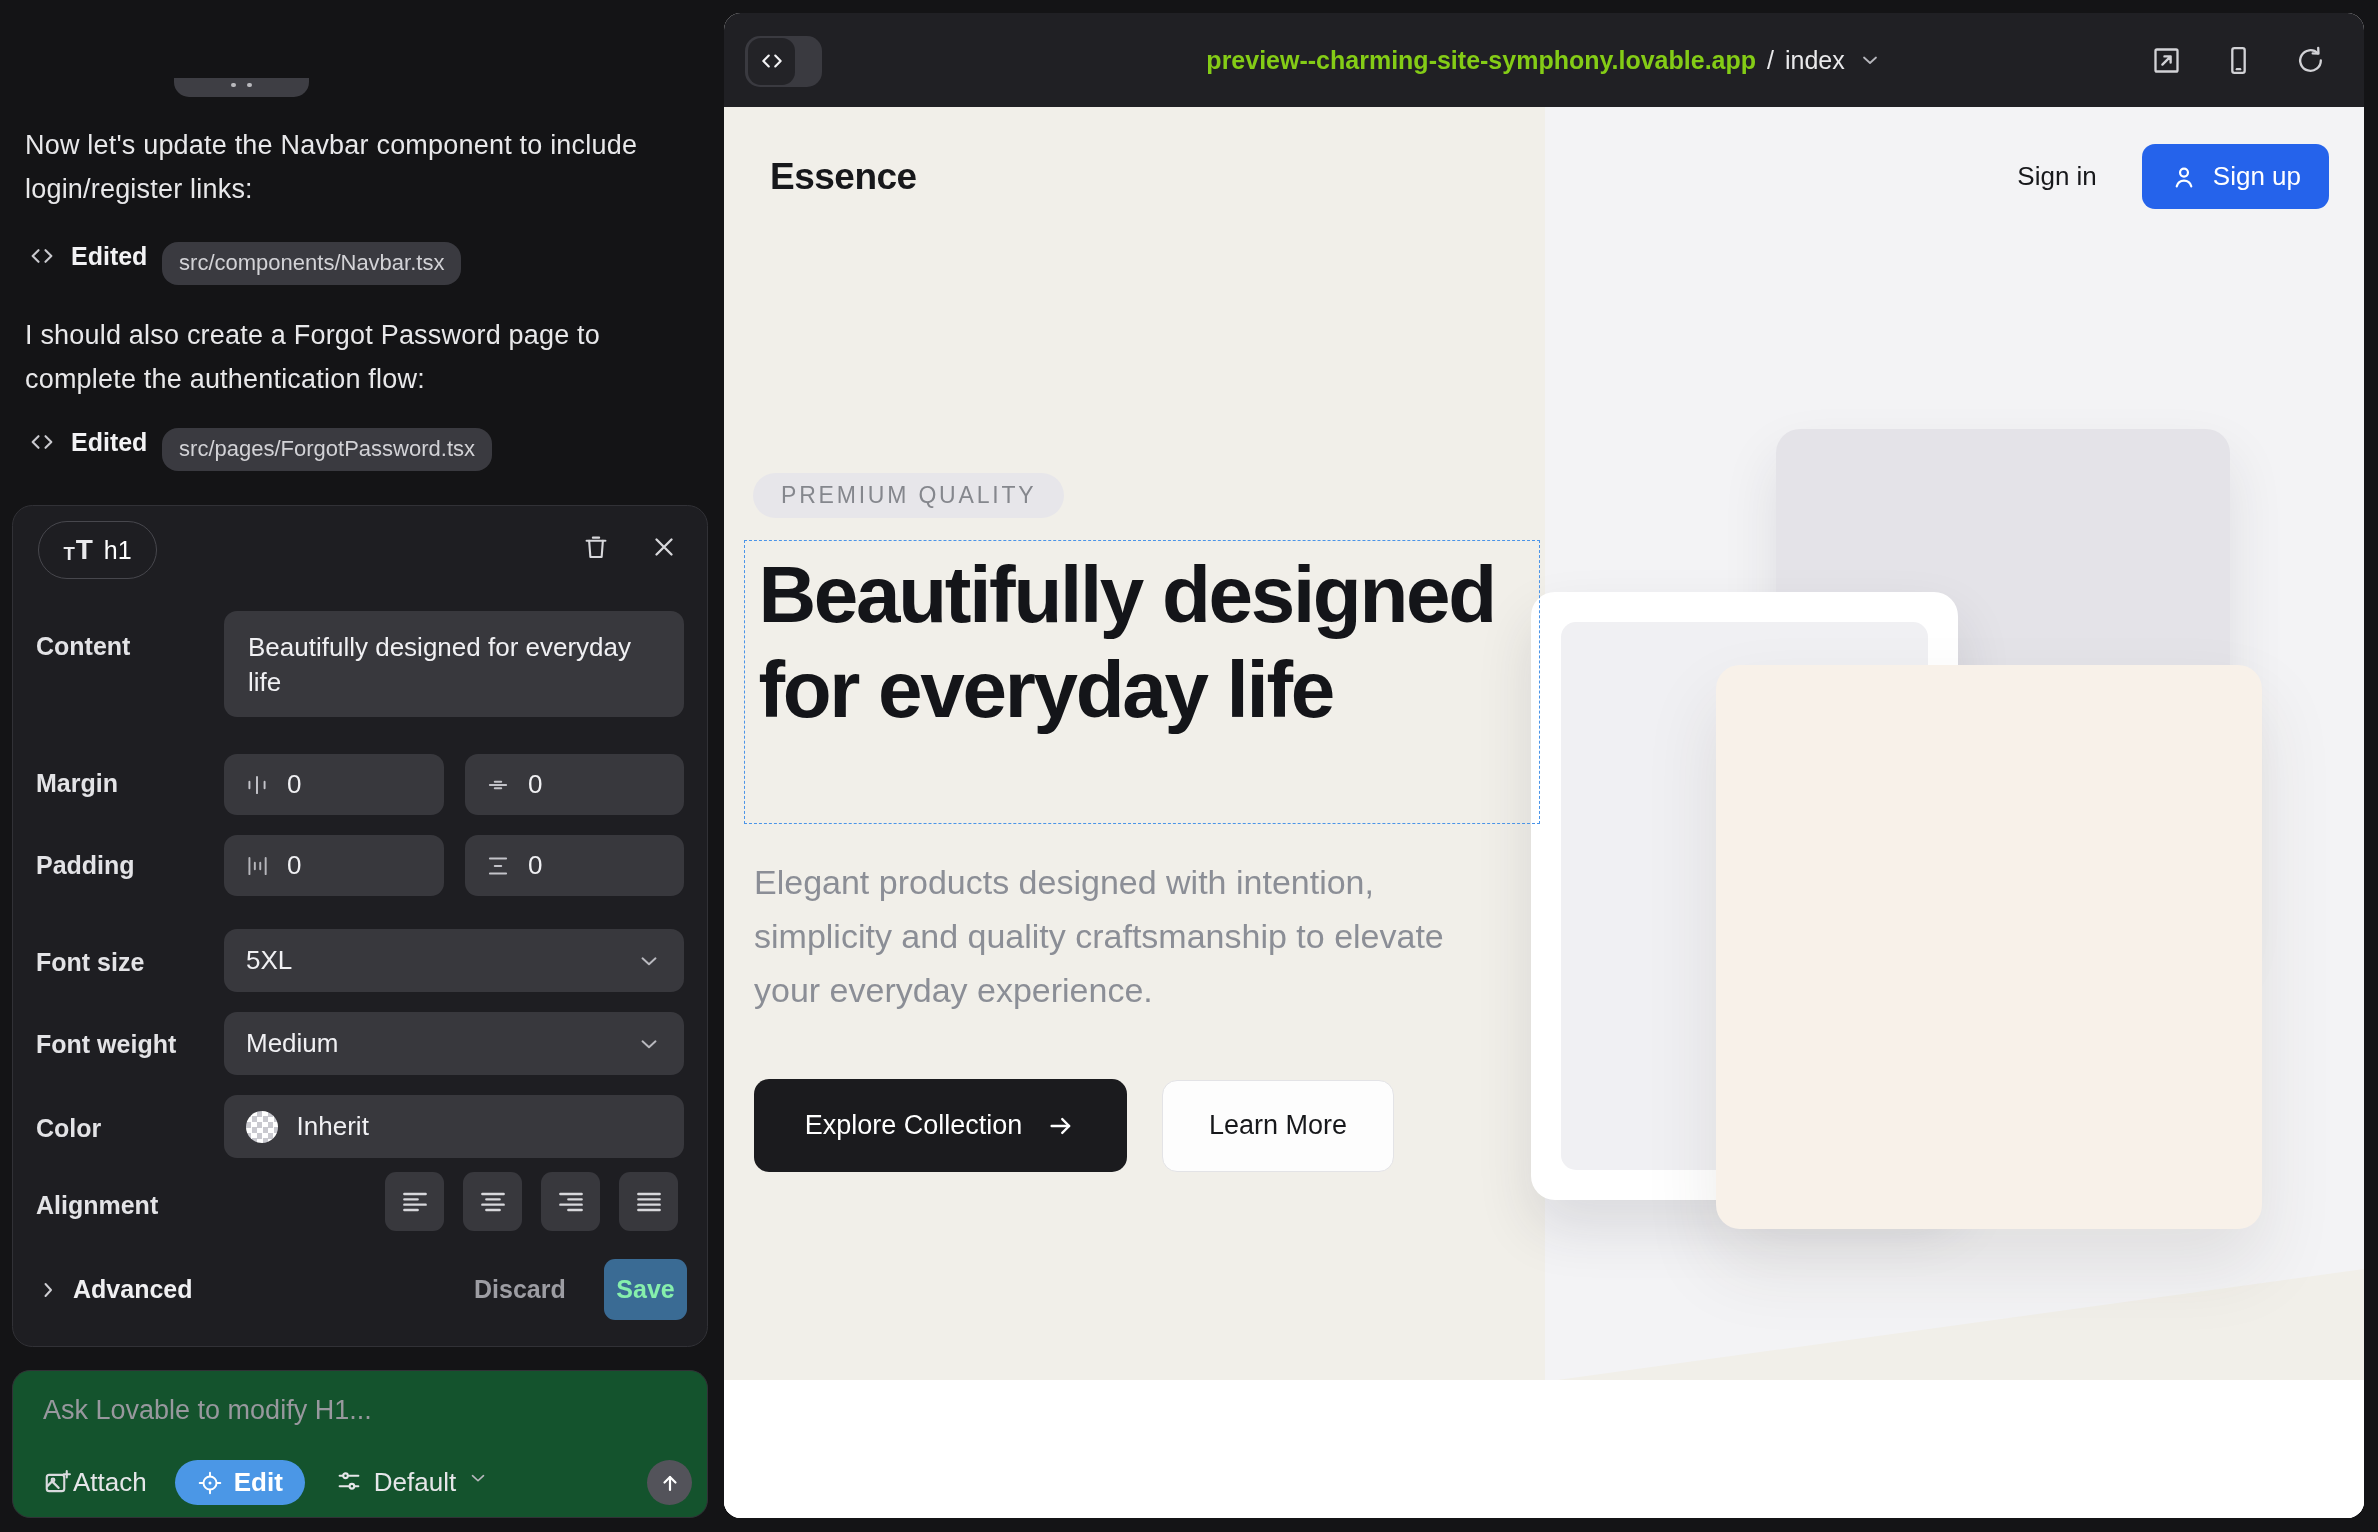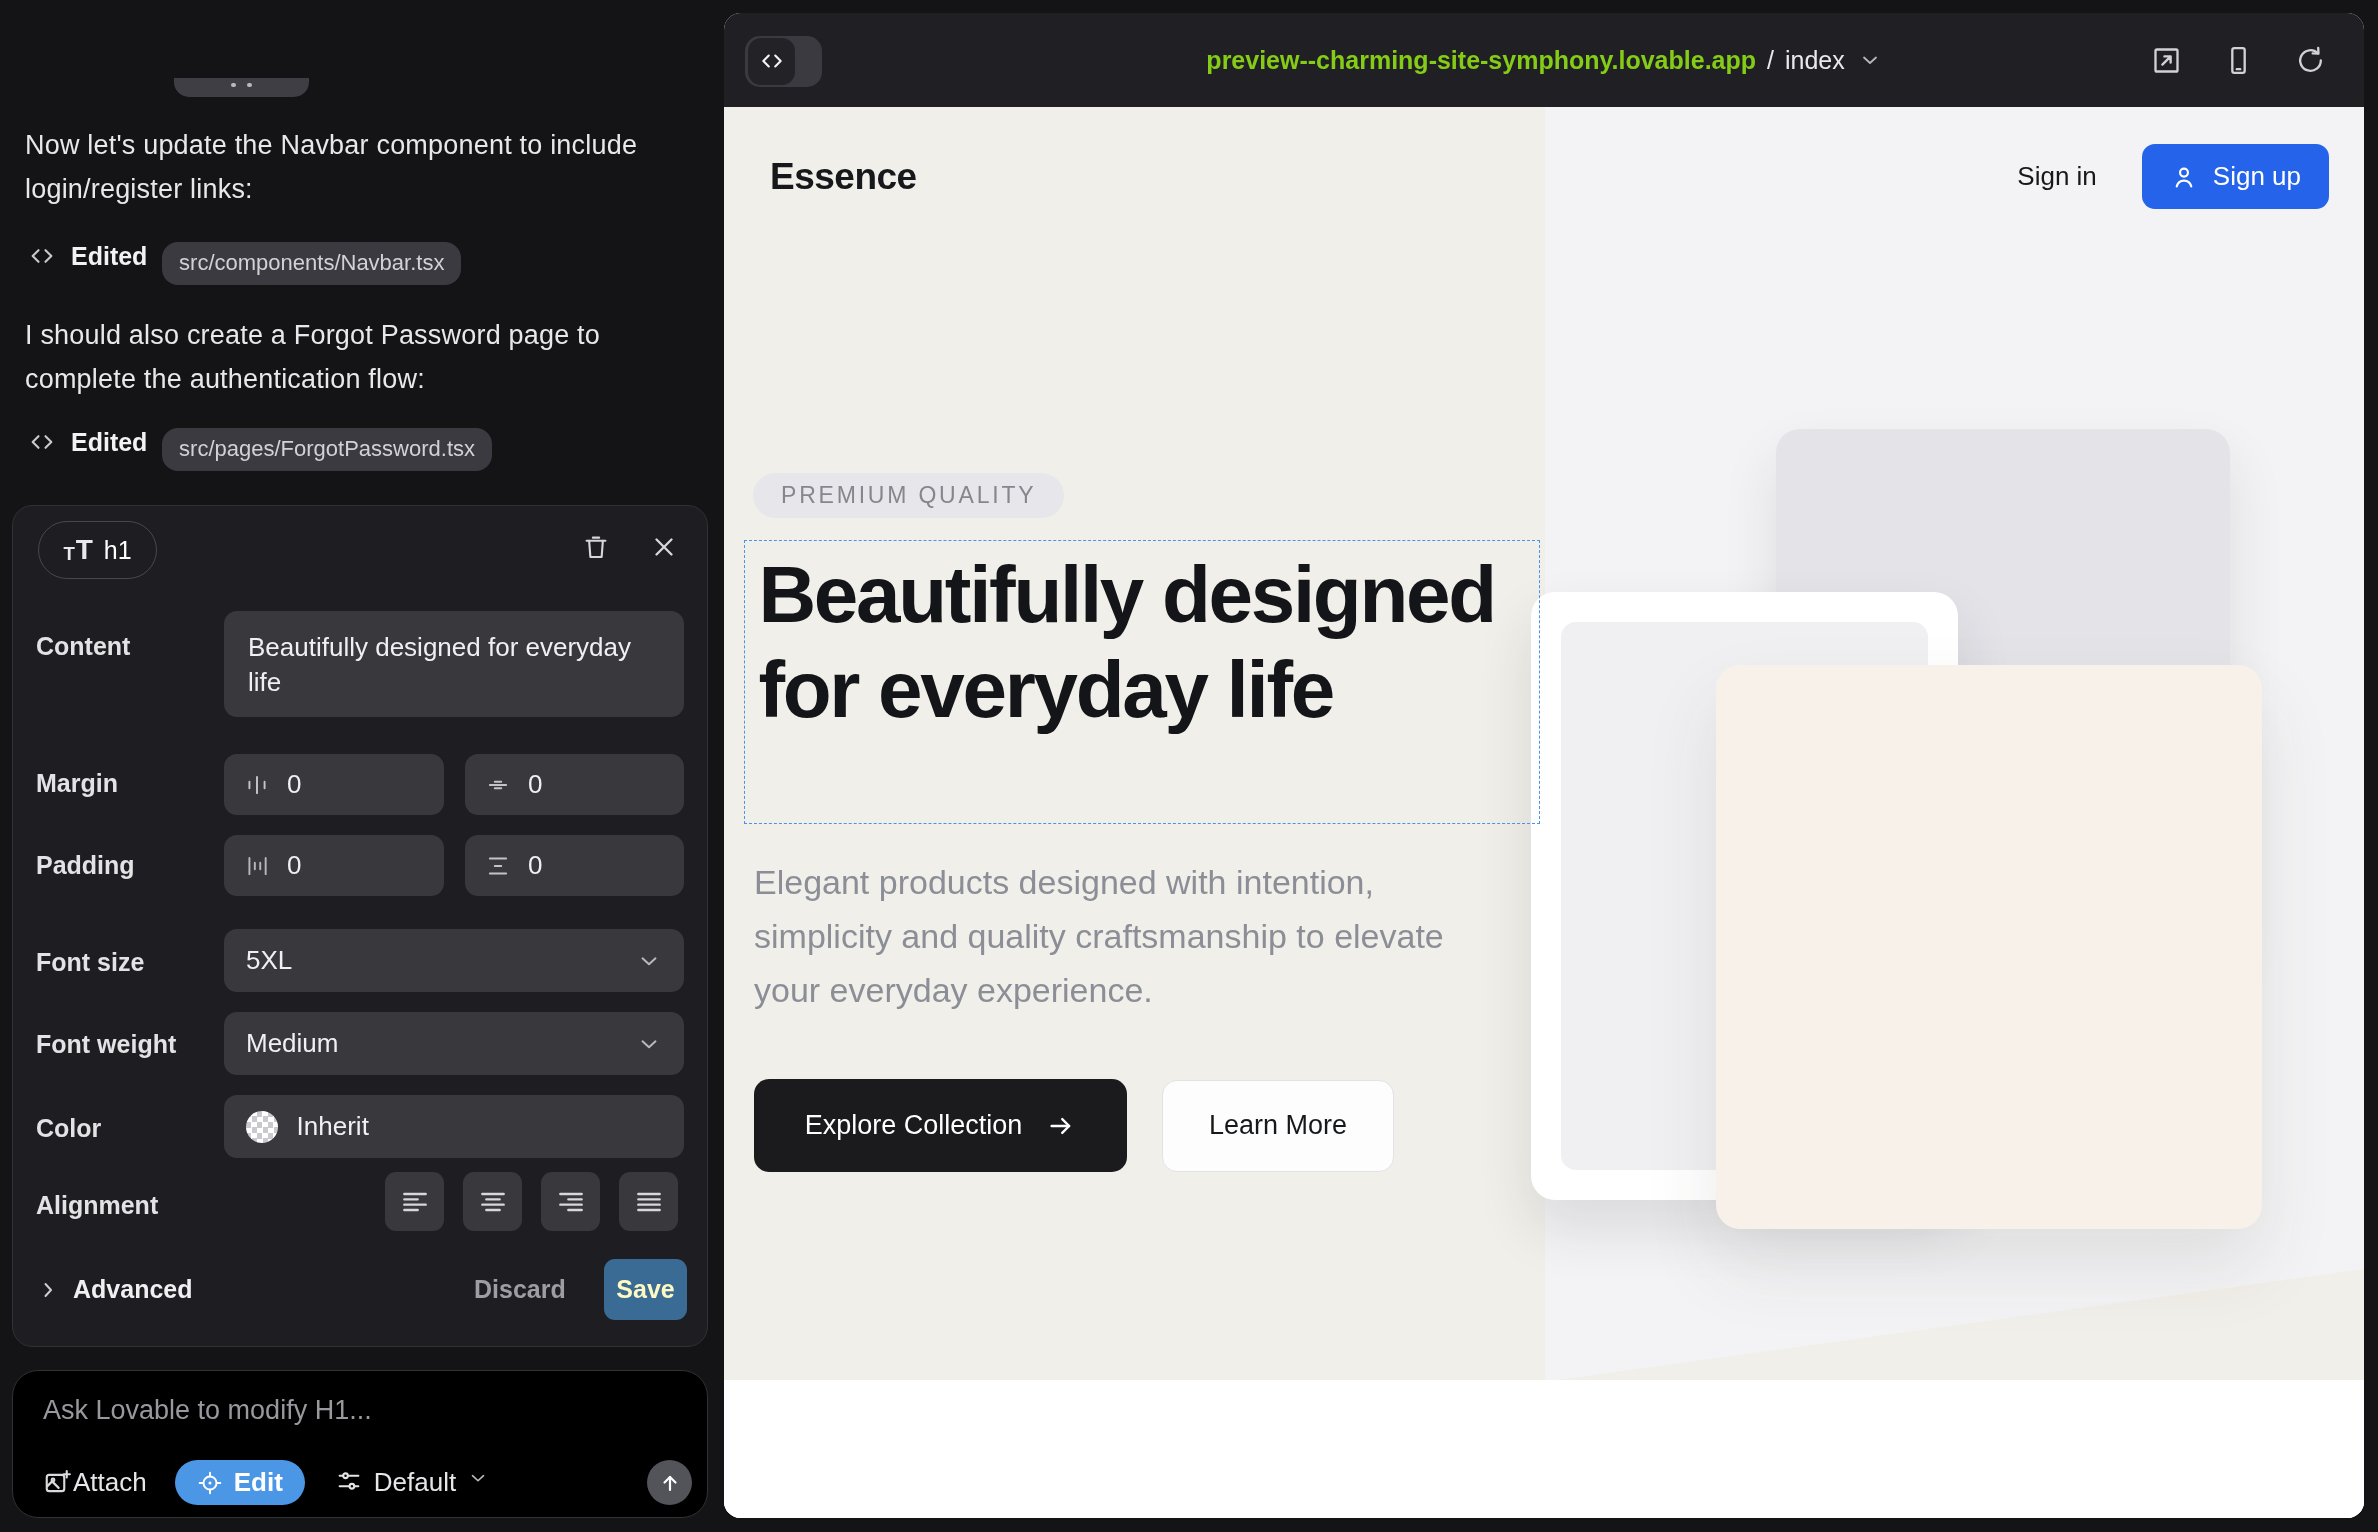--- a/index.html
+++ b/index.html
@@ -104,28 +104,28 @@
   }
   .al1 { left:372px; } .al2 { left:450px; } .al3 { left:528px; } .al4 { left:606px; }
 
   .advanced { position:absolute; left:23px; top:762px; height:43px; display:flex; align-items:center; gap:13px; color:#f0f0f2; }
   .advanced .adv-label { font-size:25px; font-weight:600; }
   .advanced .chev-r { color:#cdcdd2; }
   .discard-btn { position:absolute; left:461px; top:762px; height:43px; display:flex; align-items:center;
     font-size:25px; font-weight:600; color:#9d9da3; }
   .save-btn {
     position:absolute; left:591px; top:753px; width:83px; height:61px;
-    background:#3a6b94; border-radius:11px; color:#fef9c3; font-size:25px; font-weight:600;
+    background:#3a6b94; border-radius:11px; color:#86efac; font-size:25px; font-weight:600;
     display:flex; align-items:center; justify-content:center;
   }
 
   
   .composer {
     position:absolute; left:12px; top:1370px; width:696px; height:148px;
-    background:#000000; border:0.9px solid #313136; border-radius:26px;
+    background:#14532d; border:0.9px solid #313136; border-radius:18px;
   }
   .composer .ph { position:absolute; left:30px; top:24px; font-size:27px; color:#98989e; }
   .composer-row { position:absolute; left:30px; right:15px; top:89px; height:45px; display:flex; align-items:center; }
   .attach { display:flex; align-items:center; color:#e6e6e9; font-size:26px; }
   .attach .a-icon { color:#dadade; }
   .edit-pill {
     margin-left:28px; height:45px; padding:0 22px; border-radius:927px;
     background:#4b97e6; color:#ffffff; font-size:26px; font-weight:600;
     display:flex; align-items:center; gap:11px;
   }

